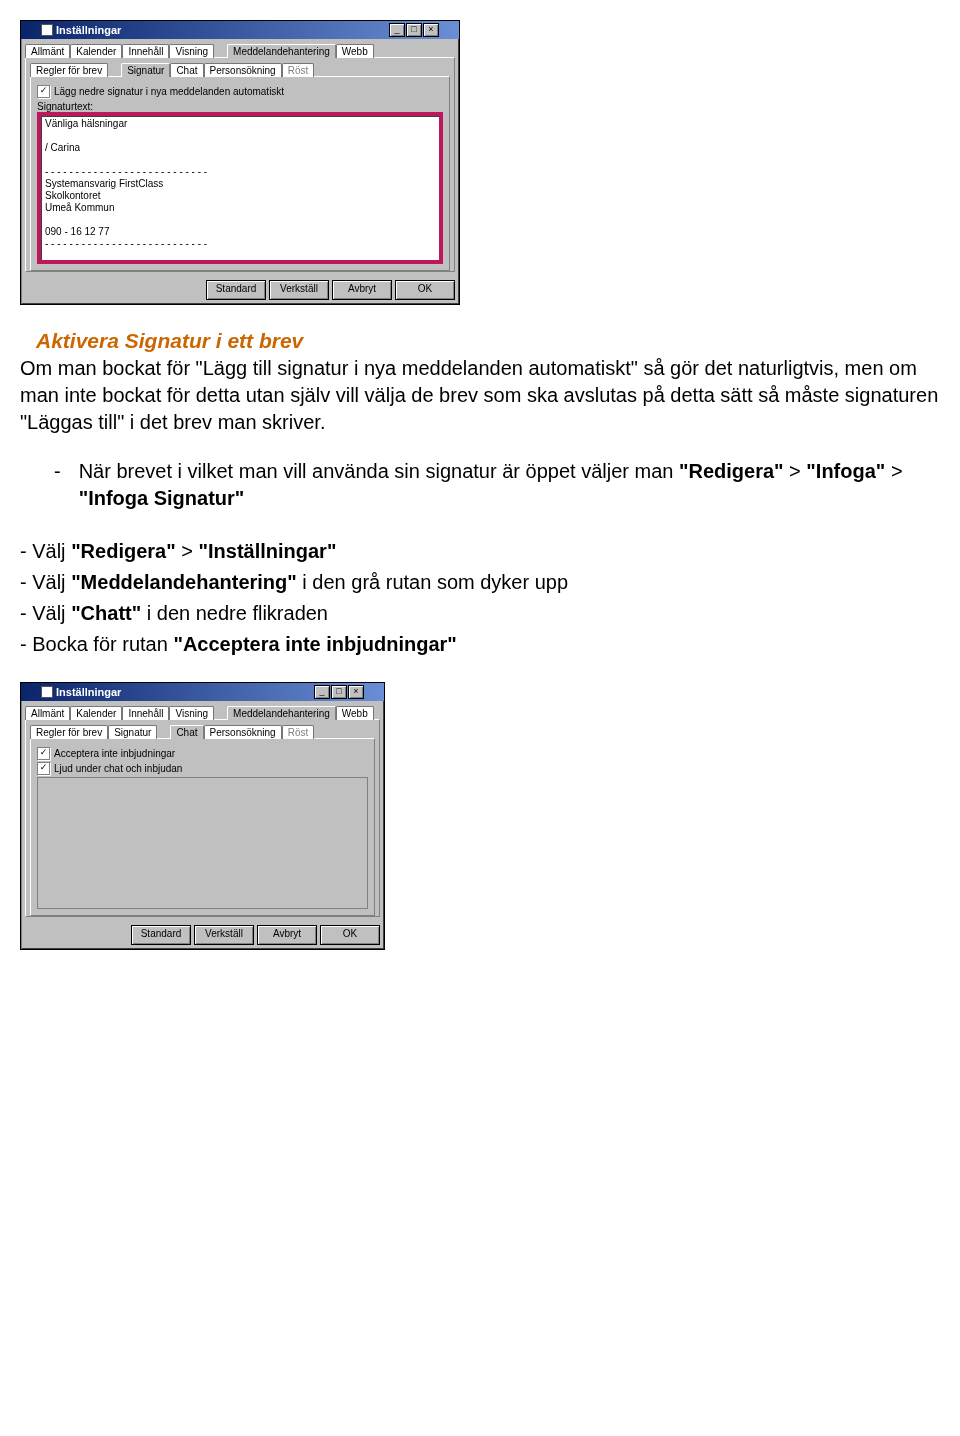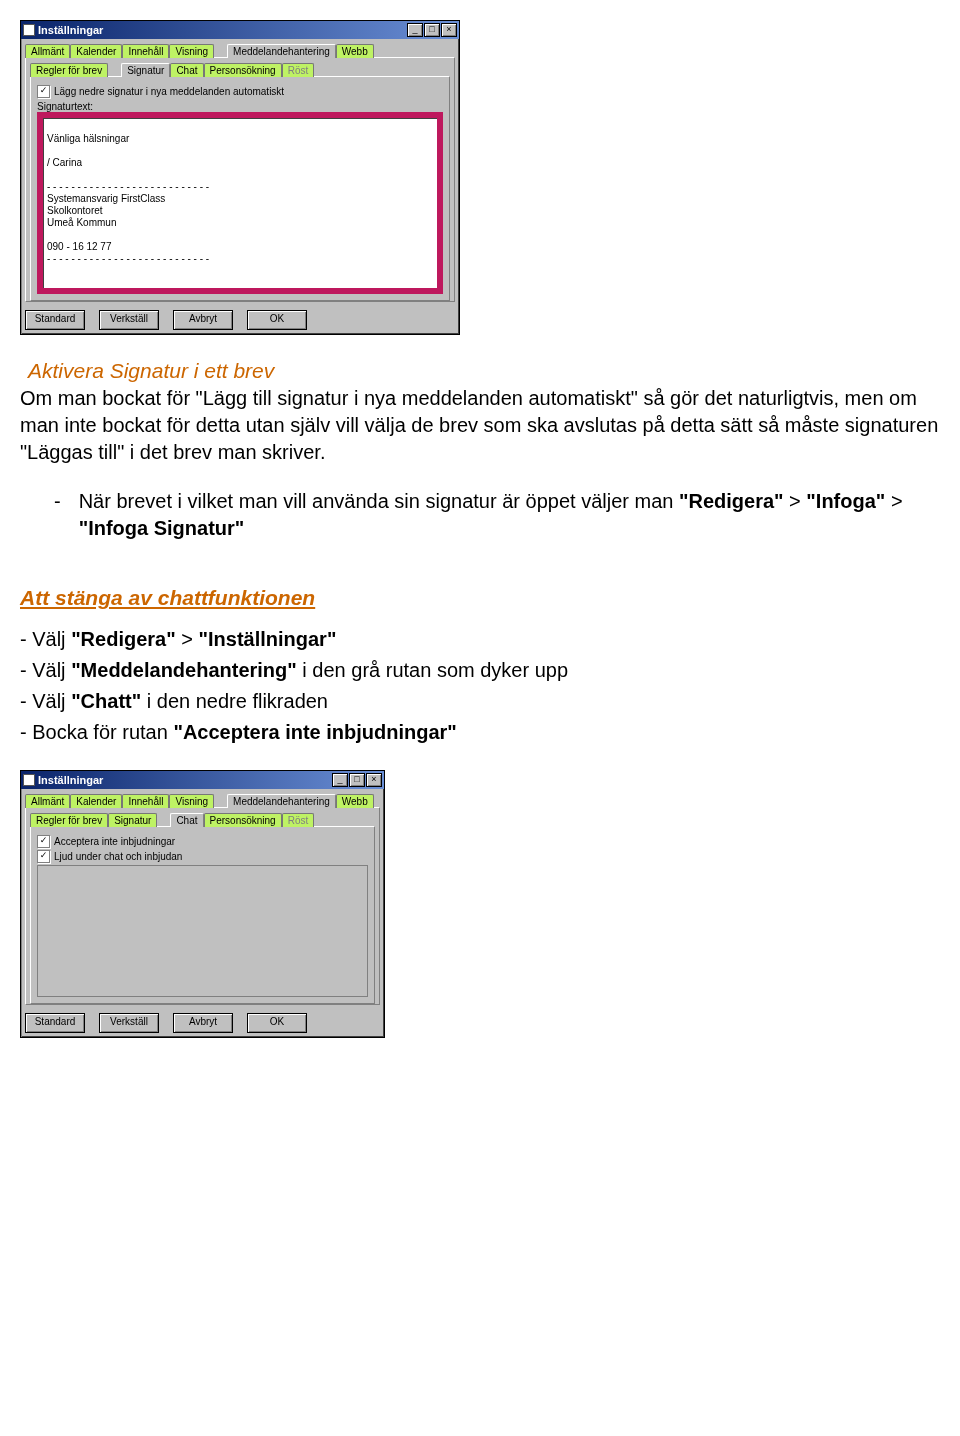--- a/index.html
+++ b/index.html
@@ -20,21 +20,21 @@
     font-size: 10px;
     color: #000;
     box-sizing: border-box;
     box-shadow: 1px 1px 0 #808080 inset, -1px -1px 0 #404040 inset;
   }
   .titlebar {
     background: linear-gradient(to right, #0a246a, #6a8fd6);
     color: #fff;
     display: flex;
     align-items: center;
-    padding: 1px 2px;
+    padding: 1px 20px;
     height: 16px;
   }
   .titlebar .icon {
     width: 12px; height: 12px;
     background: #fff;
     margin-right: 3px;
     box-shadow: inset 0 0 0 1px #555;
   }
   .titlebar .title {
     font-weight: bold;
@@ -64,21 +64,21 @@
     display: flex;
     gap: 0;
     margin-bottom: 0;
     position: relative;
     z-index: 2;
   }
   .tab {
     border: 1px solid #777;
     border-bottom: none;
     padding: 1px 5px;
-    background: #bef264;
+    background: #ffffff;
     font-size: 10px;
     position: relative;
     top: 1px;
     border-top-left-radius: 2px;
     border-top-right-radius: 2px;
   }
   .tab.active {
     background: #c0c0c0;
     border-color: #fff #808080 #c0c0c0 #fff;
     z-index: 3;
@@ -111,55 +111,56 @@
     line-height: 9px;
     font-size: 9px;
     font-family: Arial;
   }
   .sig-label {
     font-size: 10px;
     margin-top: 3px;
   }
   .sig-area {
     background: #fff;
-    border: 6px solid #be185d;
+    border: 4px solid #be185d;
     box-shadow: inset 1px 1px 0 #404040;
-    padding: 15px 4px;
+    padding: 2px 4px;
     font-size: 10px;
     line-height: 12px;
     font-family: Tahoma, Arial, sans-serif;
     white-space: pre-line;
     height: 140px;
     overflow: hidden;
   }
   .dlgfooter {
     display: flex;
-    gap: 14px;
+    justify-content: flex-end;
+    gap: 3px;
     padding: 4px;
   }
   .dbtn {
     min-width: 58px;
     height: 18px;
     background: #c0c0c0;
     border: 1px solid #000;
     box-shadow: 1px 1px 0 #fff inset, -1px -1px 0 #808080 inset;
     font-size: 10px;
     font-family: Tahoma, Arial, sans-serif;
     text-align: center;
     line-height: 16px;
   }
 
   
   .doc { margin-top: 24px; }
   .h-activate {
     color: #CC6600;
     font-size: 21px;
     font-style: italic;
-    font-weight: normal;
-    margin: 12px 0 0 8px;
+    font-weight: bold;
+    margin: 12px 0 0 16px;
   }
   .para {
     font-size: 20px;
     line-height: 1.35;
     margin: 2px 0 22px 0;
     font-style: normal;
   }
   .bullet-item {
     display: flex;
     gap: 18px;
@@ -268,21 +269,20 @@
       <span>När brevet i vilket man vill använda sin signatur är öppet väljer man </span>
       <b>"Redigera"</b>
       <span> &gt; </span>
       <b>"Infoga"</b>
       <span> &gt; </span>
       <b>"Infoga Signatur"</b>
     </span>
   </div>
 
 
-  <div class="h-close">Att stänga av chattfunktionen</div>
 
   <div class="steps">
     <div>
       <span>- Välj </span>
       <b>"Redigera"</b>
       <span> &gt; </span>
       <b>"Inställningar"</b>
     </div>
     <div>
       <span>- Välj </span>

